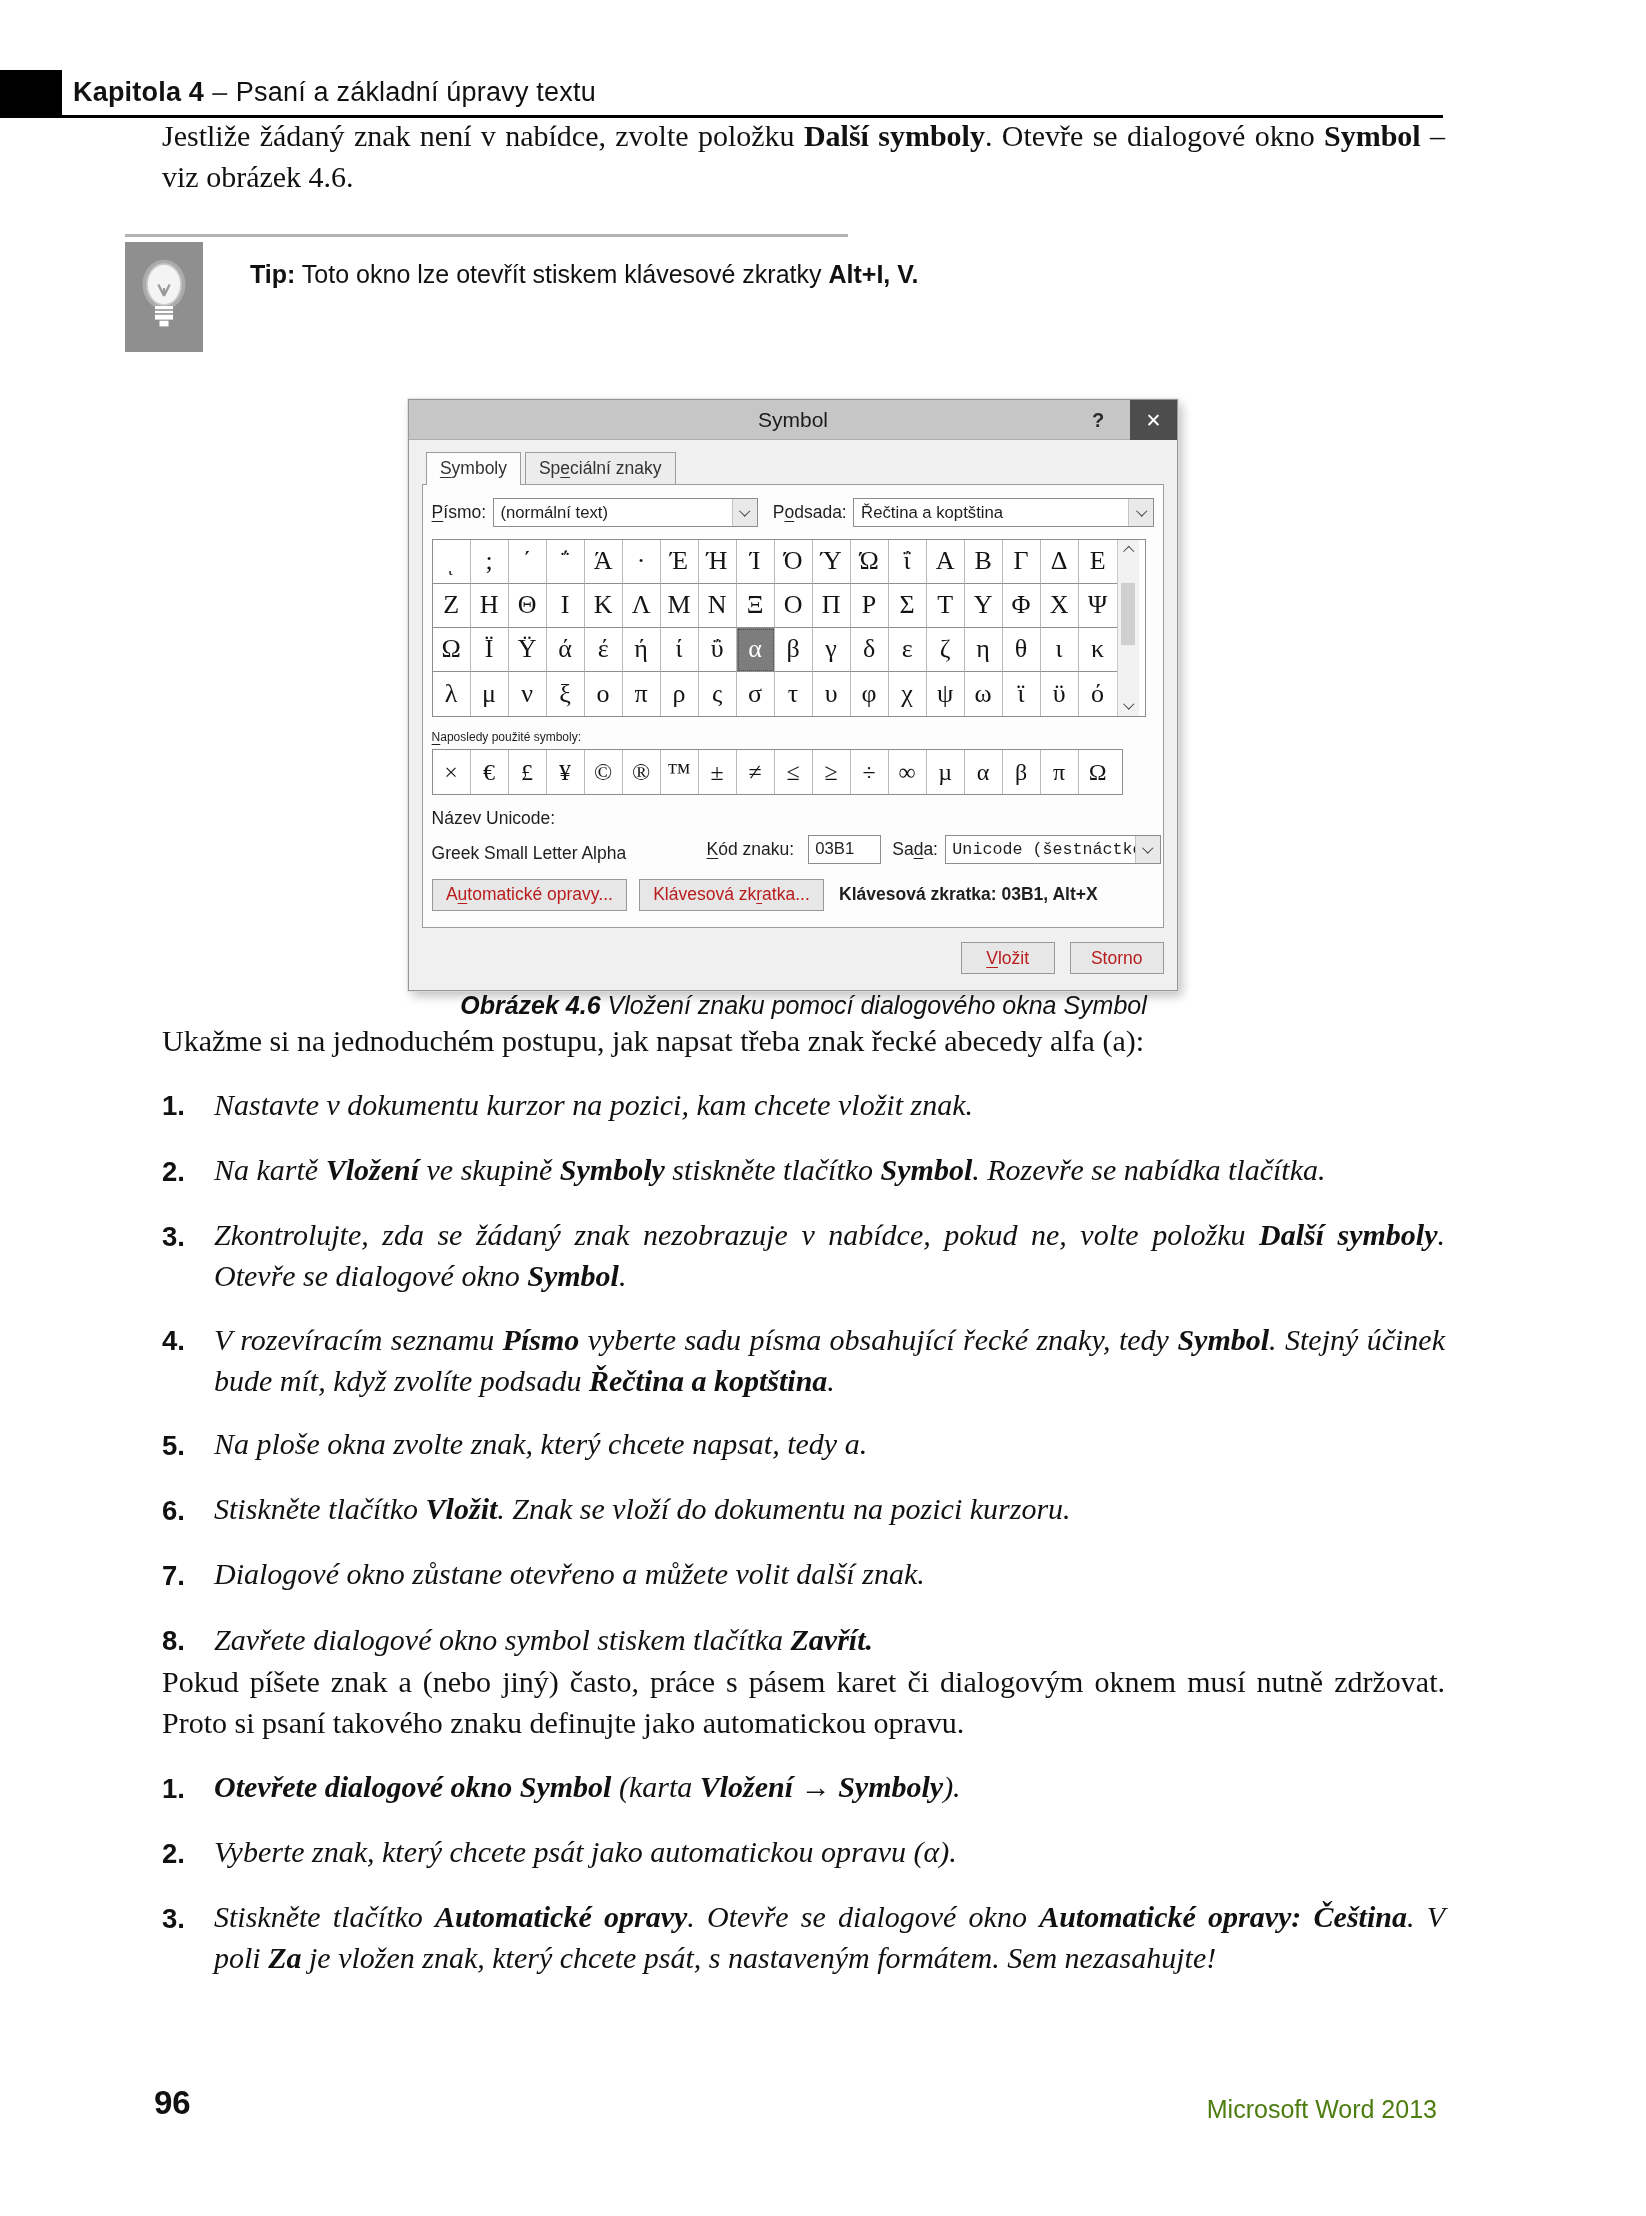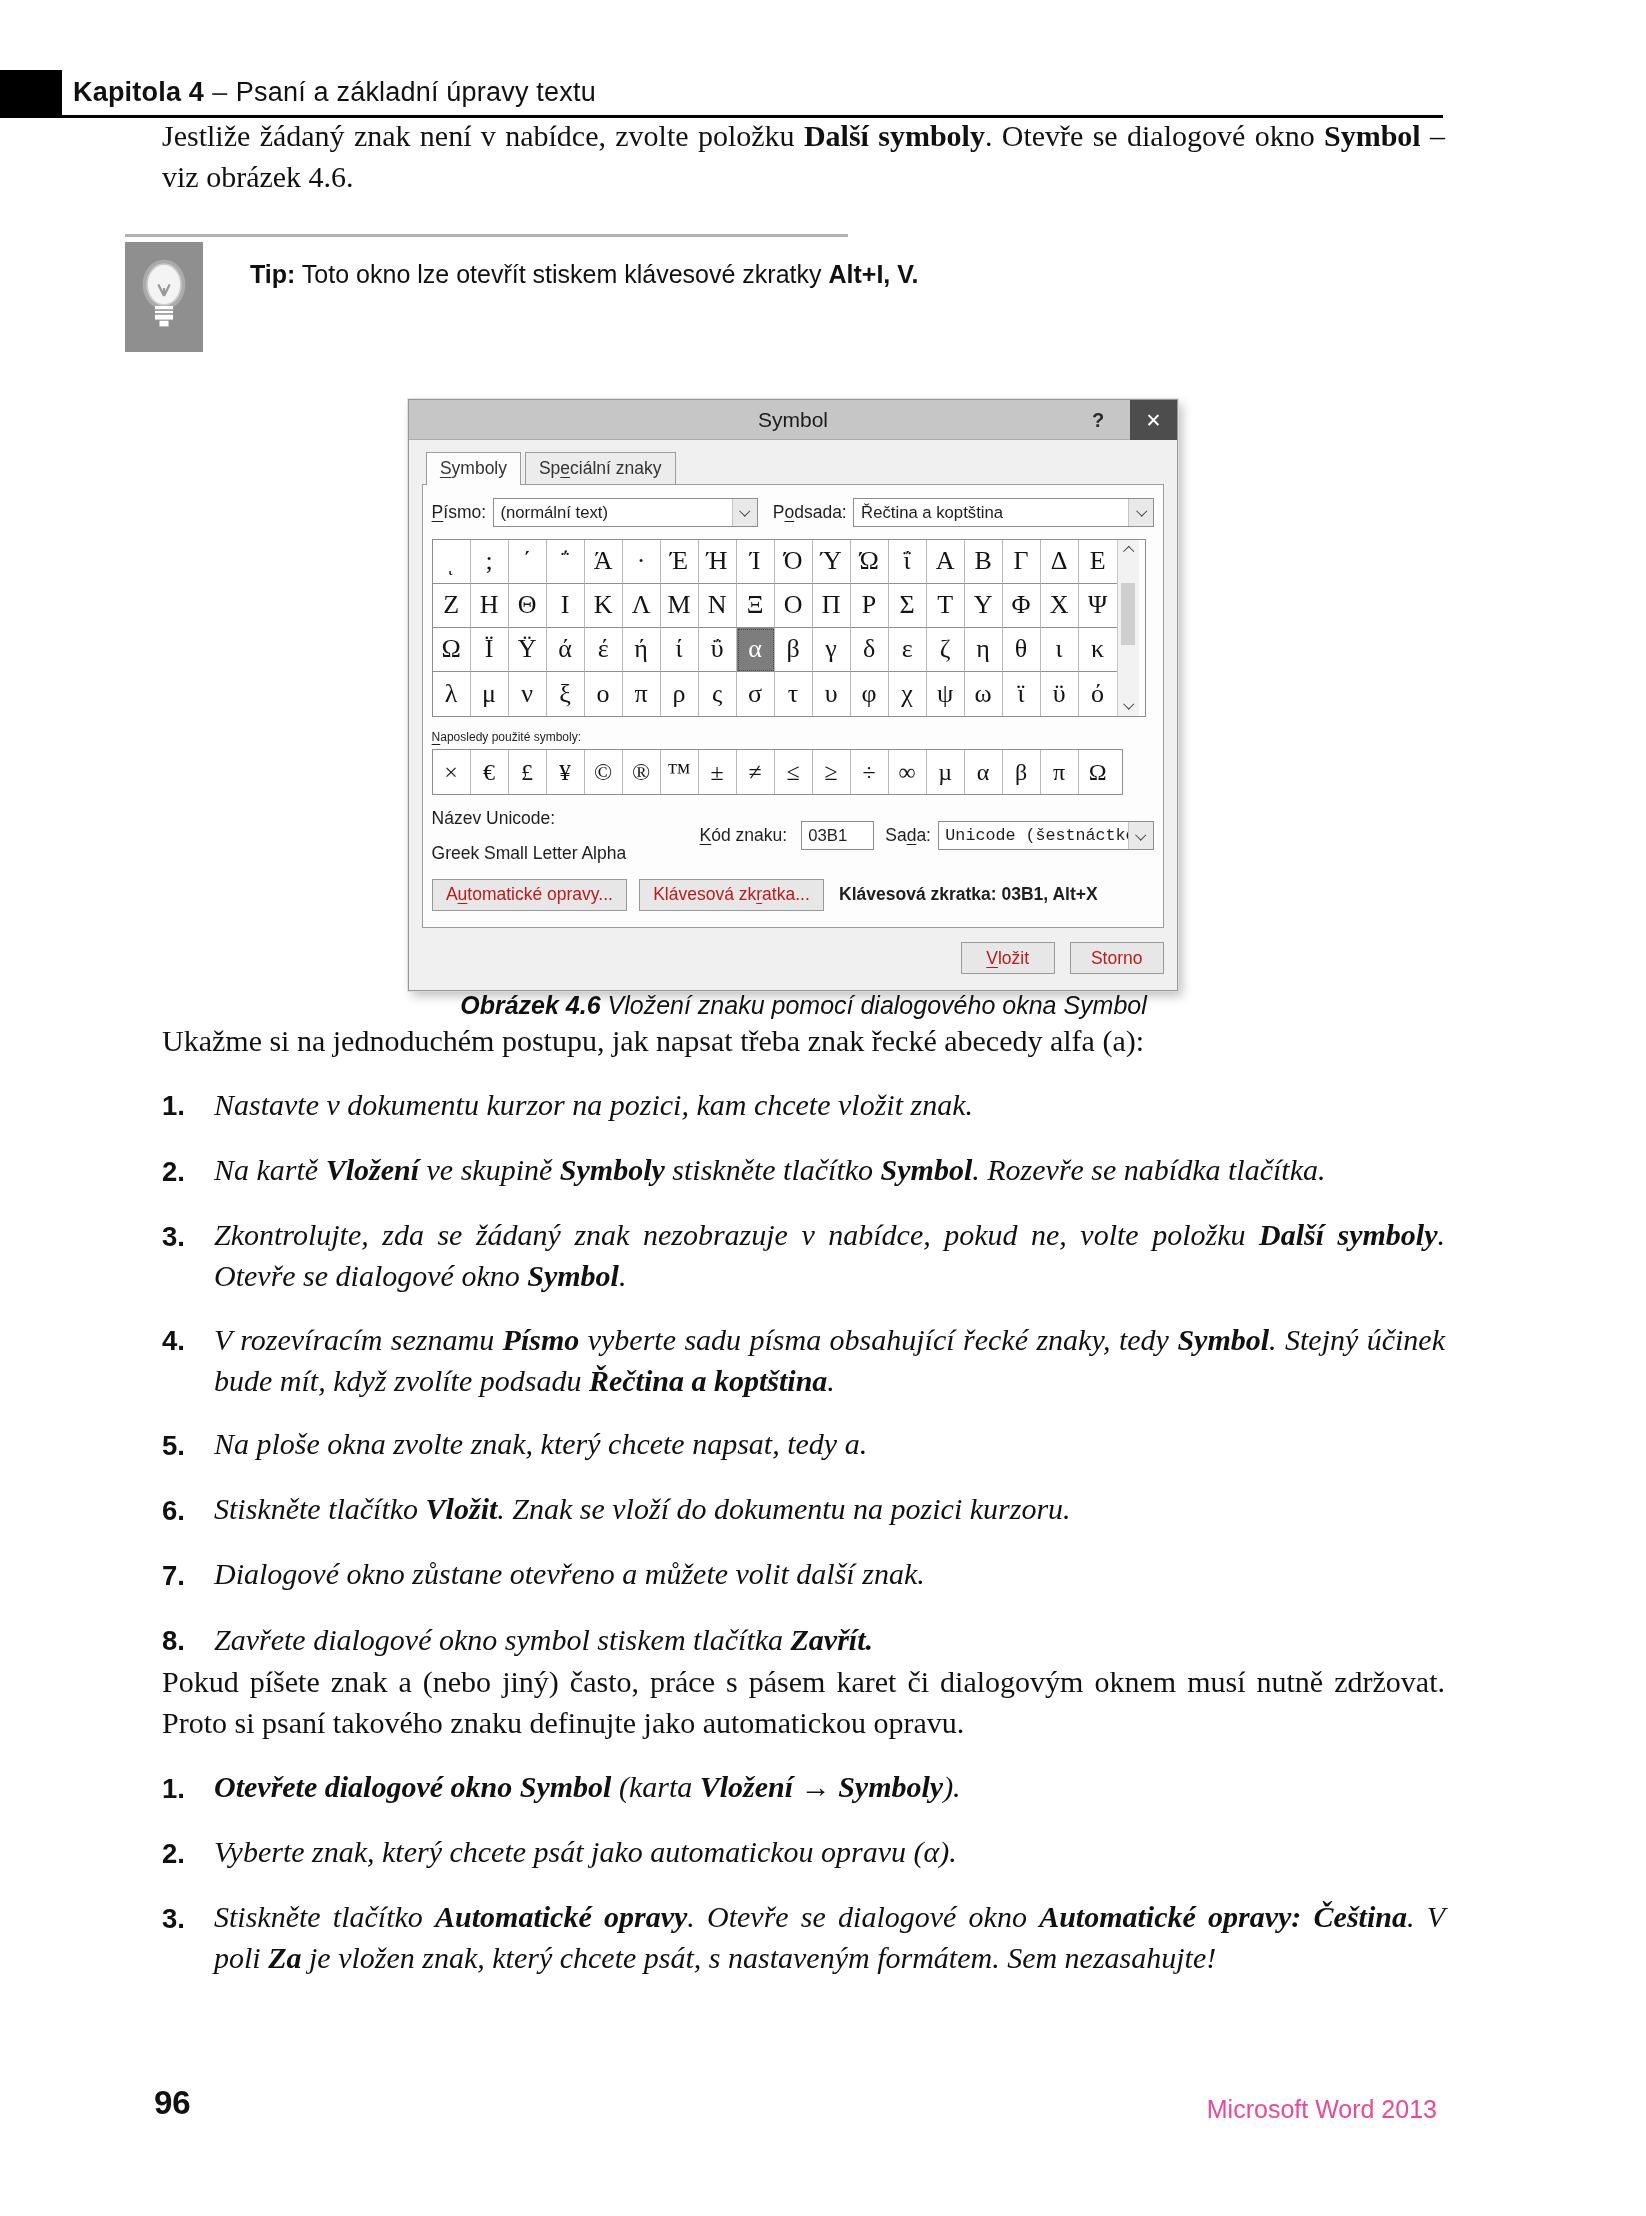--- a/index.html
+++ b/index.html
@@ -78,21 +78,21 @@
   .varrow{height:21.7px;width:100%;display:flex;align-items:center;justify-content:center;flex:none;}
   .vthumb{width:14px;height:62px;background:#cfcfcf;margin-top:21.7px;}
   .vspacer{flex:1;}
 
   .recent-label{margin:13.3px 0 5px 0;font-size:12px;}
   .recent-row{display:grid;grid-template-columns:repeat(18,38px);grid-auto-rows:44px;border:0.8px solid #8d8d8d;width:691px;background:#fff;}
   .recent-row .cell{font-size:24px;}
   .recent-row .cell:nth-child(18n){border-right:none;}
   .recent-row .cell{border-bottom:none;}
 
-  .info-row{display:flex;align-items:center;margin-top:13.3px;}
+  .info-row{display:flex;align-items:flex-end;margin-top:13.3px;gap:7px;}
   .uni-block{width:268px;flex:none;}
   .uni-label{font-size:17.5px;margin-bottom:13.3px;}
   .uni-name{font-size:17.5px;}
   .code-part{display:flex;align-items:center;}
   .textbox{width:73px;height:29px;border:0.8px solid #8d8d8d;background:#fff;display:flex;align-items:center;padding-left:6.7px;font-size:16.7px;margin:0 11.7px 0 6.7px;}
   .combo.set-combo{width:216px;font-family:Liberation Mono, monospace;}
   .combo.font-combo{width:265px;}
   .combo.subset-combo{width:298px;margin-right:0;}
   .spacer18{width:15px;flex:none;}
 
@@ -114,21 +114,21 @@
   .caption .cap-i{font-style:italic;}
   .para-ukazme{margin-top:47px;}
   ol.steps{list-style:none;margin:15px 0 0 0;padding:0;}
   ol.steps li{display:flex;margin-top:22.5px;font-size:30px;line-height:41px;}
   ol.steps .num{width:52px;flex:none;font-family:"Liberation Sans","DejaVu Sans",sans-serif;font-weight:bold;font-size:27.5px;padding-top:1.7px;}
   ol.steps .li-body{flex:1;text-align:justify;font-style:italic;}
   .para-pokud{margin-top:35px;}
 
   
   .page-number{position:absolute;left:154px;top:2084px;font-family:"Liberation Sans","DejaVu Sans",sans-serif;font-weight:bold;font-size:33px;}
-  .footer-app{position:absolute;right:210px;top:2095px;font-family:"Liberation Sans","DejaVu Sans",sans-serif;font-size:25px;color:#ec4899;}
+  .footer-app{position:absolute;right:210px;top:2095px;font-family:"Liberation Sans","DejaVu Sans",sans-serif;font-size:25px;color:#4d7c0f;}
 </style>
 </head>
 <body>
 
 <div class="page-header">
   <div class="header-tab"></div>
   <div class="header-text">
     <span class="h-chap">Kapitola 4</span><span class="h-sep">–</span><span class="h-title">Psaní a základní úpravy textu</span>
   </div>
 </div>

